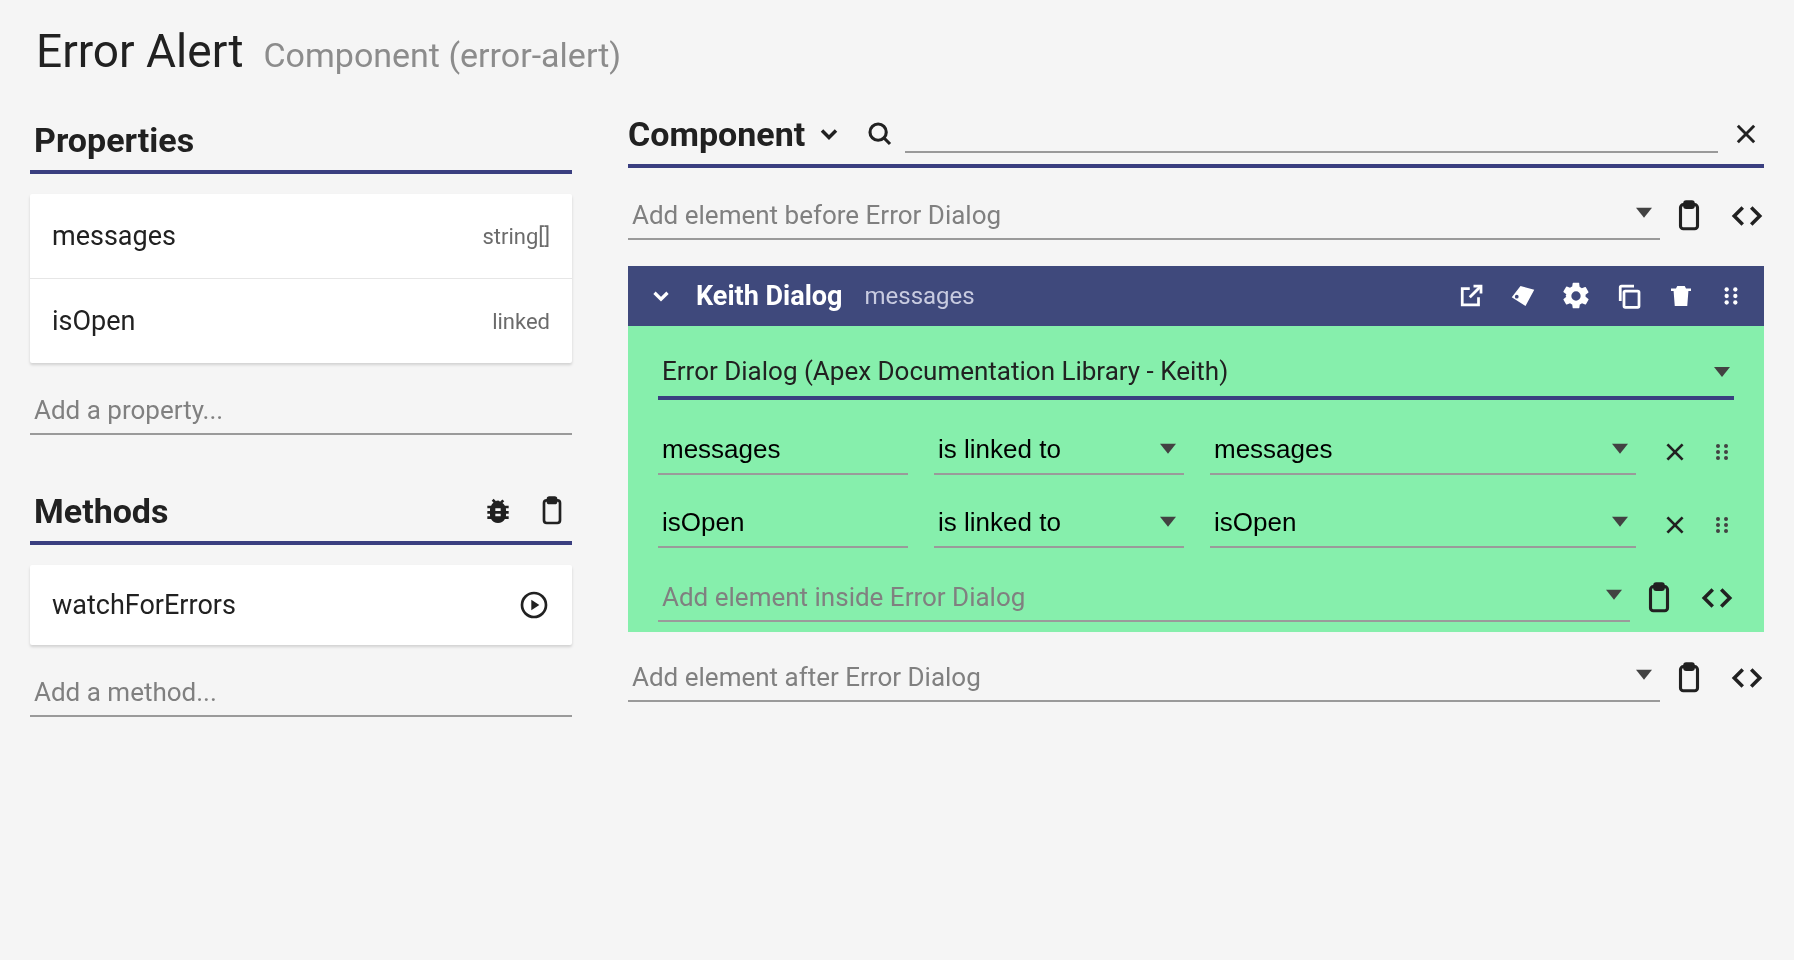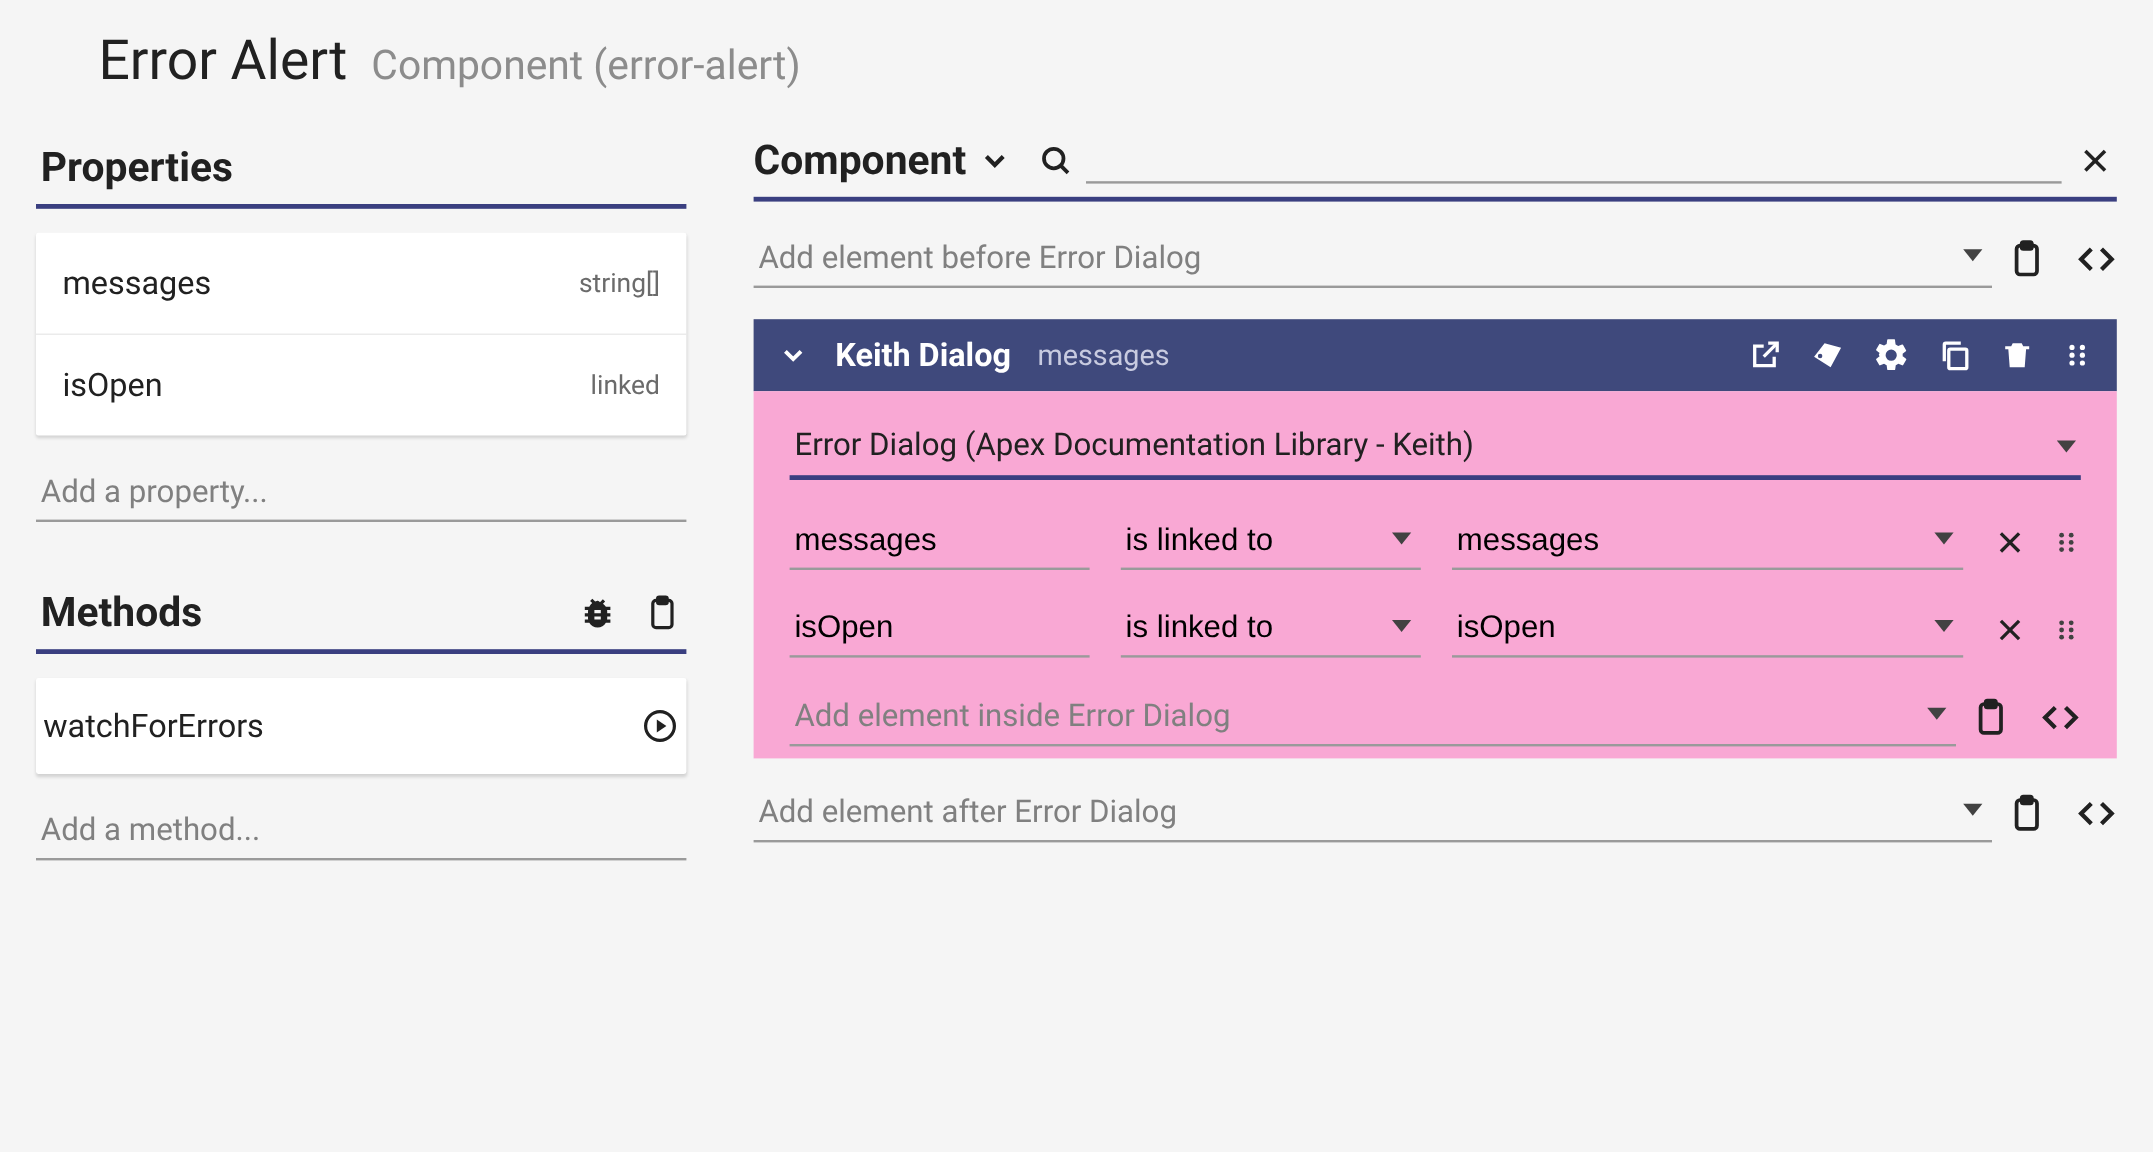--- a/index.html
+++ b/index.html
@@ -17,21 +17,20 @@
   .page-head {
     display: flex;
     align-items: baseline;
     gap: 20px;
     padding: 6px 0 36px 6px;
   }
   .page-title {
     font-size: 46px;
     font-weight: 400;
     color: #212121;
-    margin-left: 46px;
   }
   .page-subtitle {
     font-size: 34px;
     color: #8c8c8c;
     font-weight: 400;
   }
   .cols {
     display: flex;
     gap: 56px;
   }
@@ -92,21 +91,21 @@
   .method-card {
     background: #fff;
     box-shadow: 0 2px 3px rgba(0,0,0,0.15);
     border-radius: 2px;
     margin-bottom: 24px;
   }
   .method-row {
     display: flex;
     align-items: center;
     justify-content: space-between;
-    padding: 24px 6px;
+    padding: 24px 22px;
   }
 
   
   .template-head {
     display: flex;
     align-items: center;
     border-bottom: 4px solid #3a3f80;
     padding: 0 4px 10px 0;
     margin-bottom: 24px;
     gap: 14px;
@@ -168,21 +167,21 @@
     font-weight: 700;
   }
   .element-header .chips {
     font-size: 24px;
     color: #c8cbe0;
   }
   .element-header .spacer { flex: 1; }
   .element-header .hicon { display:flex; align-items:center; justify-content:center; }
 
   .element-body {
-    background: #f9a8d4;
+    background: #86efac;
     padding: 24px 30px 10px 30px;
   }
   .source-row {
     border-bottom: 4px solid #3a3f80;
     display:flex;
     align-items:center;
     padding: 6px 4px 10px 4px;
     margin-bottom: 28px;
   }
   .source-row .src-text { font-size: 26px; flex:1; }

